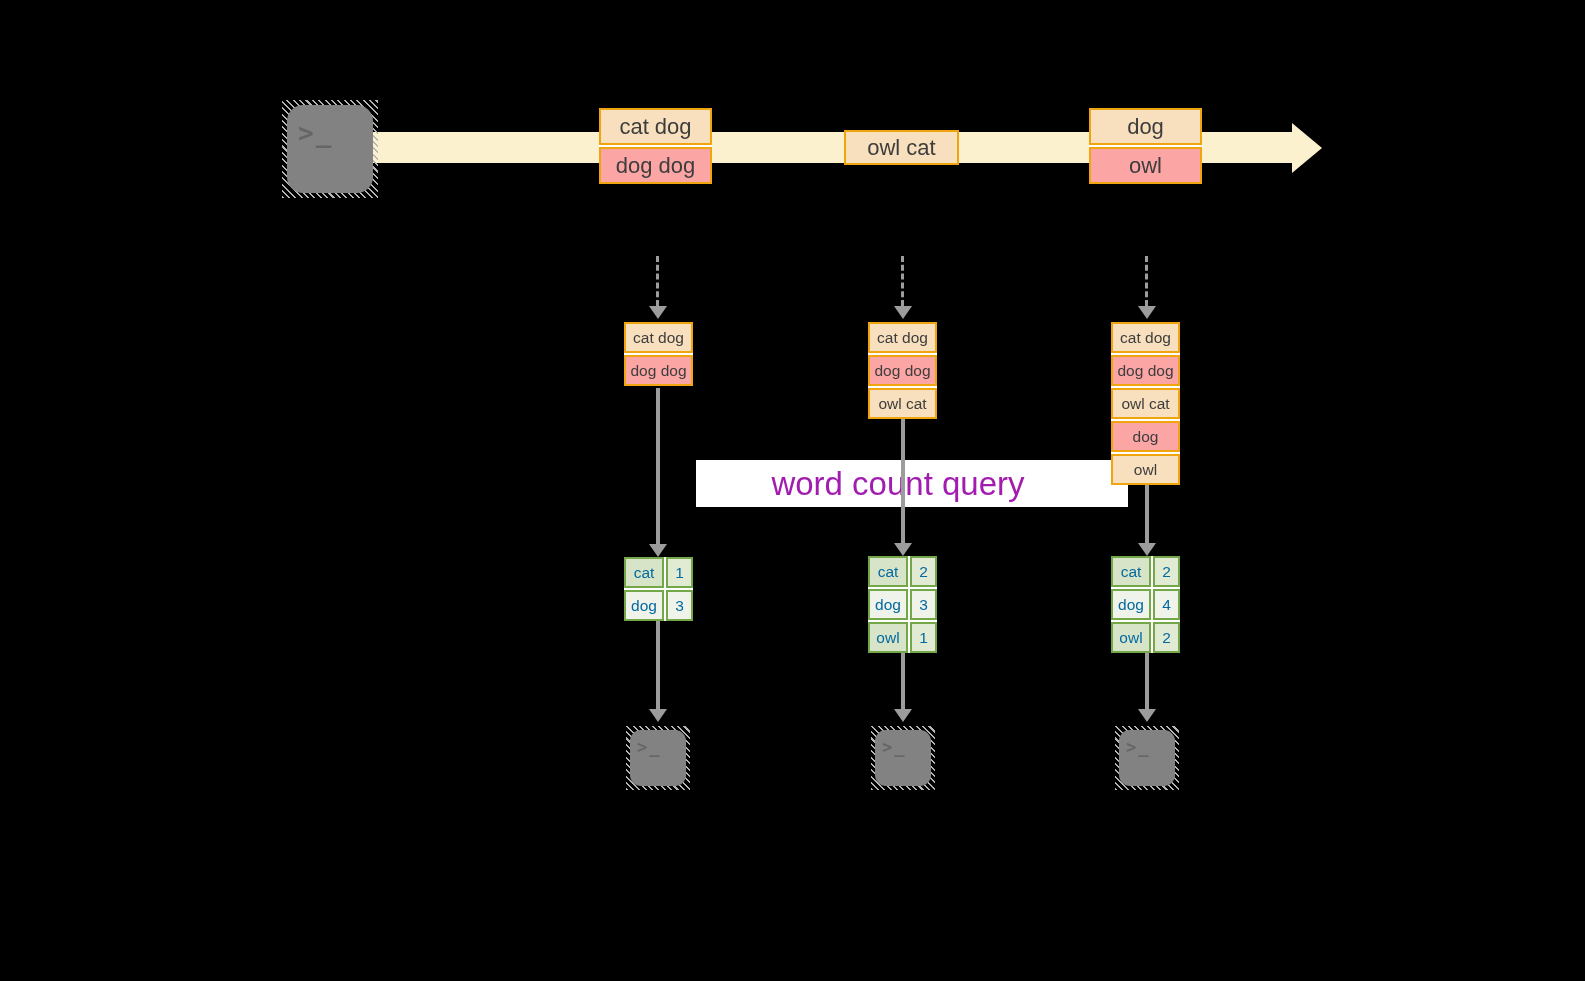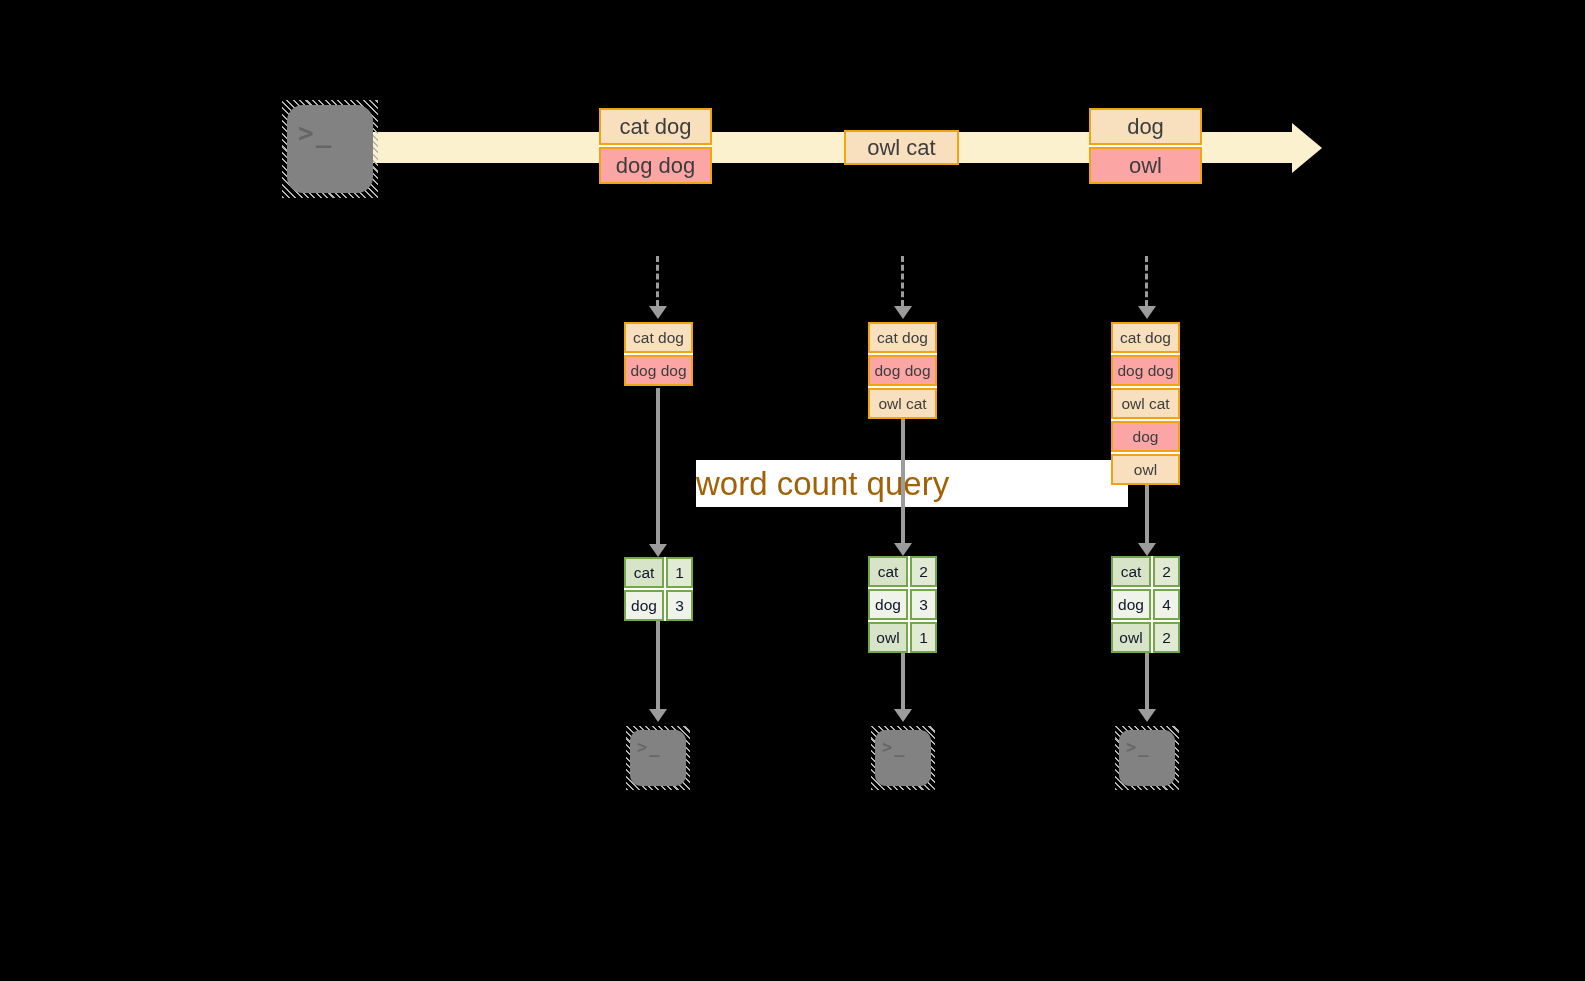--- a/index.html
+++ b/index.html
@@ -35,38 +35,38 @@
     color:#3d3d3d;
   }
   .obox .cell.dark{background:#F8E0BE;}
   .obox .cell.light{background:#fca5a5;}
   .batch .cell{height:33px;font-size:22px;}
   .stack .cell{height:27px;font-size:15.5px;border-width:2px;}
   
   .gtable{position:absolute;display:grid;grid-template-columns:1fr 27px;gap:2px;background:#fff;z-index:3;}
   .gtable .cell{
     border:2px solid #74A748;height:27px;display:flex;align-items:center;justify-content:center;
-    font-size:15.5px;color:#0f172a;
+    font-size:15.5px;color:#0369a1;
   }
   .gtable .cell.sage{background:#D8E4C8;}
   .gtable .cell.sagelt{background:#E1EAD3;}
   .gtable .cell.lt{background:#EFF3E9;}
   
   .vline{position:absolute;width:3.5px;background:#9C9C9C;z-index:2;}
   .vline.dashed{width:0;background:none;border-left:3.5px dashed #9C9C9C;}
   .ahead-down{
     position:absolute;width:0;height:0;z-index:2;
     border-left:9px solid transparent;border-right:9px solid transparent;
     border-top:13px solid #9C9C9C;
   }
   
   .band{
     position:absolute;background:#ffffff;z-index:1;
-    display:flex;align-items:center;justify-content:flex-start;
-    color:#a16207;font-size:33px;
+    display:flex;align-items:center;justify-content:center;
+    color:#a21caf;font-size:33px;
   }
 </style>
 </head>
 <body>
 
 <div id="stage">
 
   <div class="shaft" style="left:370px;top:132px;width:922px;height:31px;"></div>
   <div class="ahead-right" style="left:1292px;top:123px;"></div>
 

